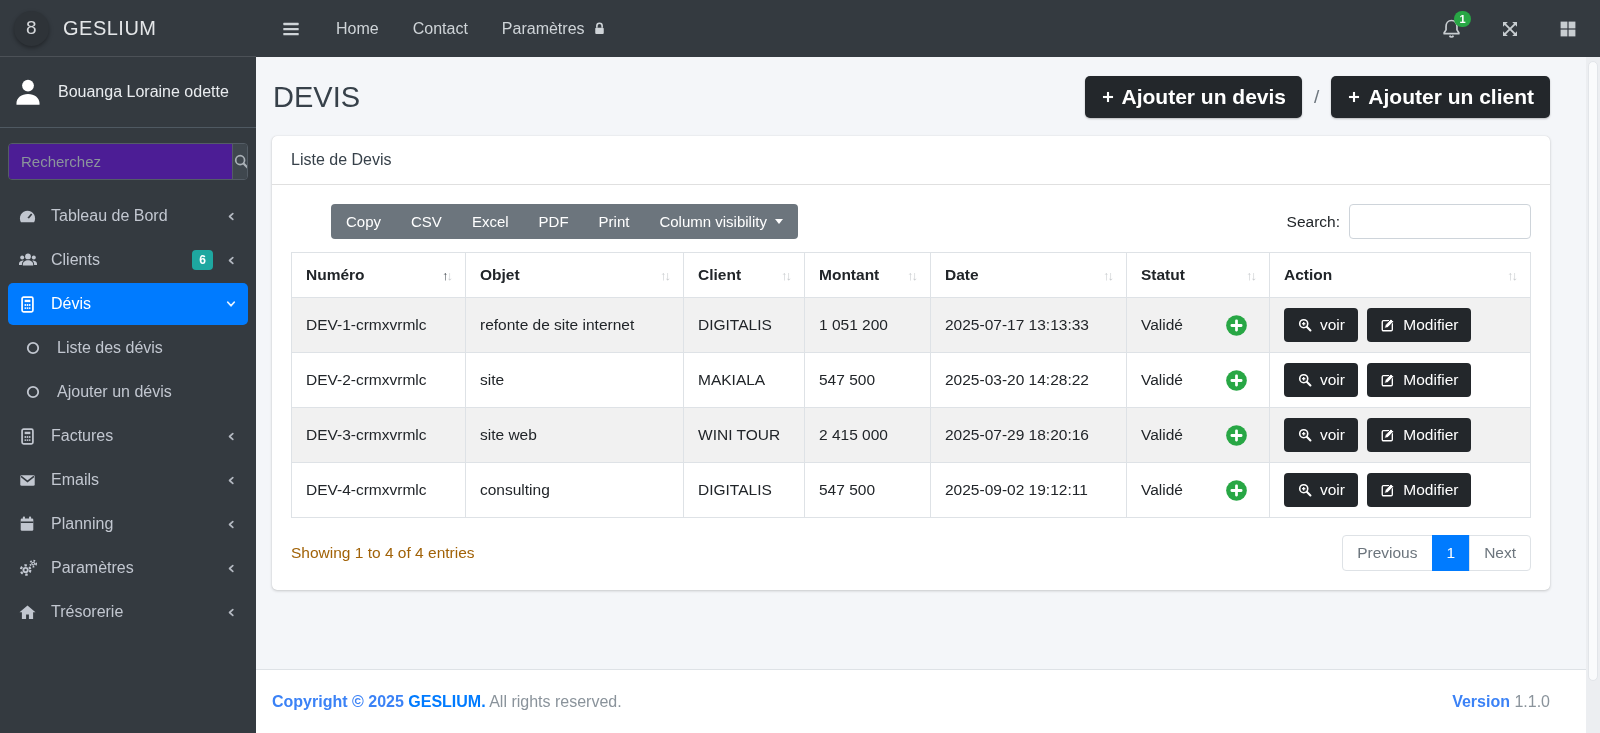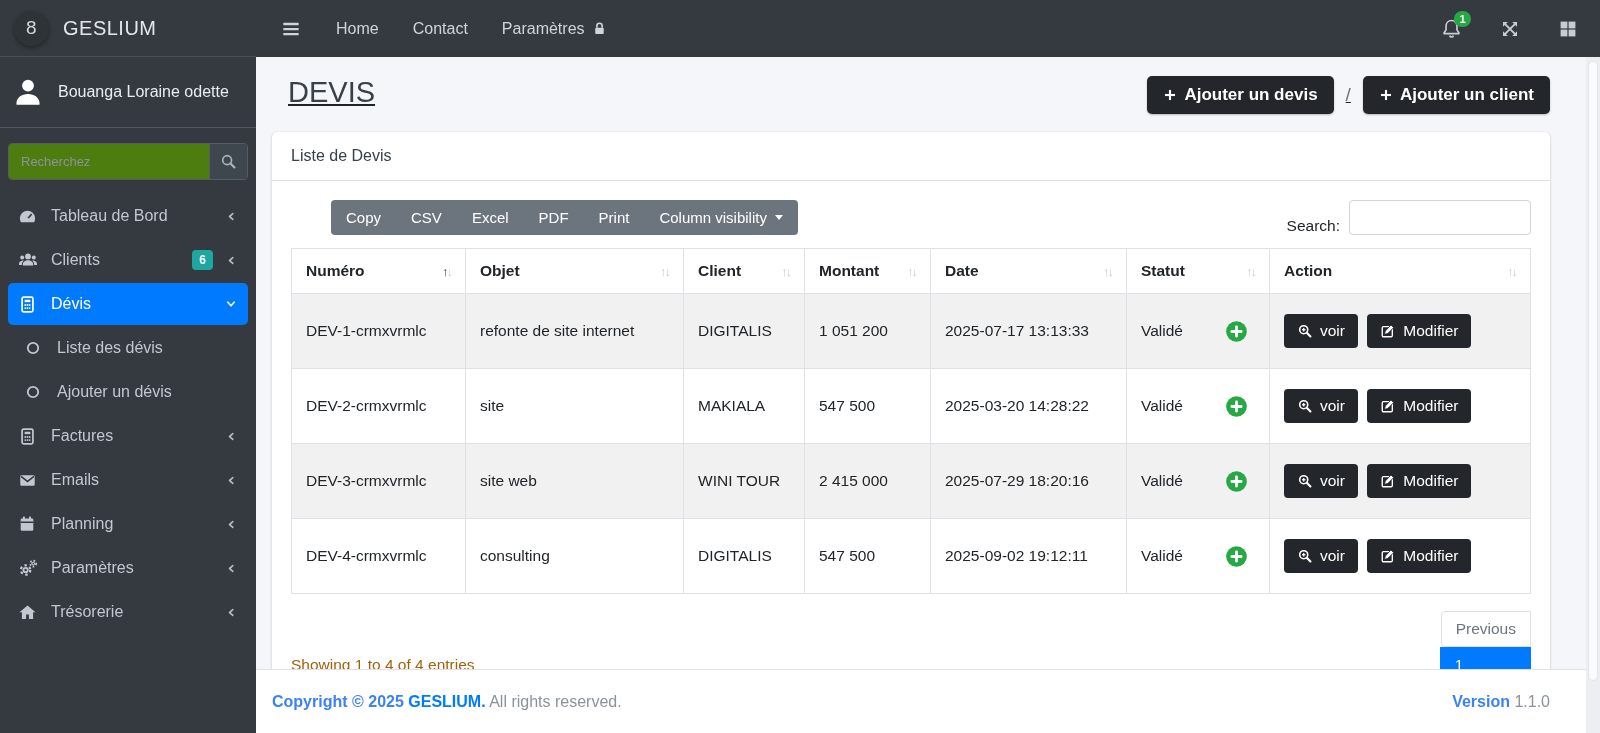--- a/index.html
+++ b/index.html
@@ -7,21 +7,21 @@
   body { font-family:"Liberation Sans","DejaVu Sans",sans-serif; background:#f4f6f9; color:#212529; }
   .app { display:flex; width:1600px; height:733px; }
 
   
   .sidebar { width:256px; flex:0 0 256px; background:#343a40; color:#c2c7d0; display:flex; flex-direction:column; }
   .brand { height:57px; display:flex; align-items:center; gap:14px; padding:0 14px; border-bottom:1px solid rgba(255,255,255,.12); color:#e4e6e8; font-size:20px; letter-spacing:.5px; cursor:pointer; }
   .brand-logo { width:35px; height:35px; border-radius:50%; background:#2e3338; box-shadow:0 2px 4px rgba(0,0,0,.35); display:flex; align-items:center; justify-content:center; font-size:19px; color:#d4d7da; }
   .user-panel { display:flex; align-items:center; gap:14px; padding:19px 12px; border-bottom:1px solid #4f5962; color:#e9ecef; font-size:16px; }
   .avatar { width:32px; height:32px; display:flex; }
   .sidebar-search { display:flex; margin:15px 8px 13px 8px; height:37px; border:1px solid #545d66; border-radius:4px; overflow:hidden; }
-  .sidebar-search input { flex:1; background:#4d7c0f; border:0; outline:none; padding:16px 12px; color:#e6e8ea; font-size:13px; font-family:inherit; }
+  .sidebar-search input { flex:1; background:#4c1d95; border:0; outline:none; padding:16px 12px; color:#e6e8ea; font-size:15px; font-family:inherit; }
   .sidebar-search input::placeholder { color:#8b949c; }
   .sidebar-search button { width:42px; background:#3f474e; border:0; border-left:1px solid #545d66; color:#aab1b7; cursor:pointer; display:flex; align-items:center; justify-content:center; }
   .menu { padding:2px 8px; }
   .menu-item { display:flex; align-items:center; height:42px; margin-bottom:2px; padding:0 10px; border-radius:5px; color:#c2c7d0; font-size:16px; cursor:pointer; }
   .menu-item .mi-icon { width:33px; display:flex; align-items:center; }
   .menu-item .mi-label { flex:1; }
   .menu-item .mi-badge { background:#1ea7a0; color:#fff; font-size:12px; font-weight:700; border-radius:4px; padding:3px 7px; margin-right:12px; }
   .menu-item .mi-chevron { display:flex; opacity:.9; }
   .menu-item.active { background:#007bff; color:#fff; }
   .menu-item.sub { padding-left:16px; }
@@ -30,53 +30,53 @@
   
   .main { flex:1; display:flex; flex-direction:column; min-width:0; position:relative; }
   .topnav { height:57px; flex:0 0 57px; background:#343a40; display:flex; align-items:center; padding:0 22px 0 24px; gap:34px; }
   .topnav .navlink { color:#cfd4d8; font-size:16px; text-decoration:none; display:flex; align-items:center; gap:6px; cursor:pointer; }
   .hamburger { color:#cfd4d8; background:none; border:0; cursor:pointer; display:flex; }
   .topnav-right { margin-left:auto; display:flex; align-items:center; gap:38px; }
   .nav-icon { color:#c8cdd1; position:relative; cursor:pointer; display:flex; }
   .nav-badge { position:absolute; top:-7px; right:-9px; background:#28a745; color:#fff; font-size:11px; font-weight:700; border-radius:8px; padding:1.5px 5.5px; line-height:1.2; }
 
   .content { flex:1; padding:15px 50px 0 16px; overflow:hidden; }
-  .page-header { display:flex; align-items:flex-start; justify-content:space-between; margin:4px 0 18px 16px;text-decoration:underline; }
+  .page-header { display:flex; align-items:center; justify-content:space-between; margin:4px 0 18px 1px; }
   .page-title { font-size:29px; font-weight:500; color:#37414a; }
   .page-actions { display:flex; align-items:center; }
-  .btn-dark { background:#23272b; color:#fff; border:0; border-radius:5px; padding:9px 16px; font-size:17px; font-weight:700; font-family:inherit; display:inline-flex; align-items:center; gap:7px; cursor:pointer; box-shadow:0 1px 2px rgba(0,0,0,.25); }
+  .btn-dark { background:#23272b; color:#fff; border:0; border-radius:5px; padding:9px 16px; font-size:21px; font-weight:700; font-family:inherit; display:inline-flex; align-items:center; gap:7px; cursor:pointer; box-shadow:0 1px 2px rgba(0,0,0,.25); }
   .slash-sep { color:#6c757d; font-size:19px; margin:0 12px; }
 
   
   .card { background:#fff; border-radius:5px; box-shadow:0 0 1px rgba(0,0,0,.15), 0 1px 3px rgba(0,0,0,.18); }
   .card-header { padding:15px 19px; border-bottom:1px solid rgba(0,0,0,.12); font-size:16px; color:#37414a; }
   .card-body { padding:19px; }
   .toolbar { display:flex; justify-content:space-between; align-items:center; margin-bottom:13px;margin-left:40px; }
   .btn-group { display:flex; background:#6c757d; border-radius:4px; overflow:hidden; }
   .btn-export { background:transparent; border:0; color:#fff; font-size:15px; font-family:inherit; padding:9px 15px; cursor:pointer; display:flex; align-items:center; gap:8px; }
   .caret-down { width:0; height:0; border-left:4.5px solid transparent; border-right:4.5px solid transparent; border-top:5px solid #fff; display:inline-block; }
-  .table-search { display:flex; align-items:flex-end; gap:9px; font-size:15.5px; color:#212529; }
+  .table-search { display:flex; align-items:center; gap:9px; font-size:15.5px; color:#212529; }
   .table-search input { width:182px; height:35px; border:1px solid #ced4da; border-radius:4px; padding:0 8px; font-size:15px; font-family:inherit; outline:none; }
 
   table.devis { width:100%; border-collapse:collapse; table-layout:fixed; font-size:15.5px; }
   .devis th, .devis td { border:1px solid #dee2e6; padding:8px 14px; text-align:left; vertical-align:middle; }
   .devis th { font-weight:700; color:#212529; padding:13px 14px; }
-  .devis td { height:75px; color:#212529; }
+  .devis td { height:55px; color:#212529; }
   .devis tbody tr:nth-child(odd) { background:#f1f1f1; }
   .th-inner { display:flex; align-items:center; justify-content:space-between; }
   .sort { font-size:13px; letter-spacing:-2px; color:#c8cbce; white-space:nowrap; }
   .sort .on { color:#3c434a; }
   .statut-cell .statut-text { margin-right:42px; }
   .statut-cell { white-space:nowrap; }
   .statut-flex { display:flex; align-items:center; }
   .btn-action { background:#23272b; color:#fff; border:0; border-radius:4px; padding:8px 13px; font-size:15.5px; font-family:inherit; display:inline-flex; align-items:center; gap:7px; cursor:pointer; margin-right:5px; }
 
   .table-footer { display:flex; justify-content:space-between; align-items:center; margin-top:17px; }
   .info-text { font-size:15.5px; color:#a16207; }
-  .pagination { display:flex;flex-direction:column; }
+  .pagination { display:flex; }
   .page-link { border:1px solid #dee2e6; background:#fff; color:#6c757d; font-size:15.5px; padding:8px 14px; cursor:pointer; margin-left:-1px; text-decoration:none; }
   .page-link.first { border-radius:4px 0 0 4px; margin-left:0; }
   .page-link.last { border-radius:0 4px 4px 0; }
   .page-link.active { background:#007bff; border-color:#007bff; color:#fff; }
 
   
   .footer { flex:0 0 64px; background:#fff; border-top:1px solid #dee2e6; display:flex; align-items:center; justify-content:space-between; padding:0 50px 0 16px; font-size:16px; color:#8a939b; }
   .footer b { color:#3b82f6; font-weight:700; }
   .footer .brand-link { color:#007bff; font-weight:700; text-decoration:none; cursor:pointer; }
 

